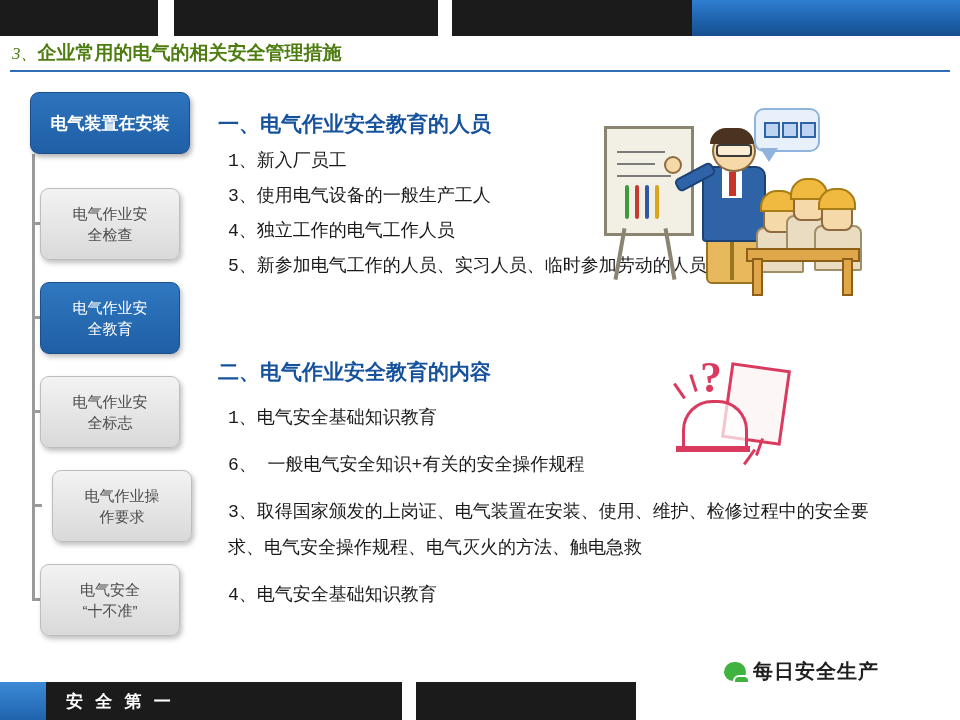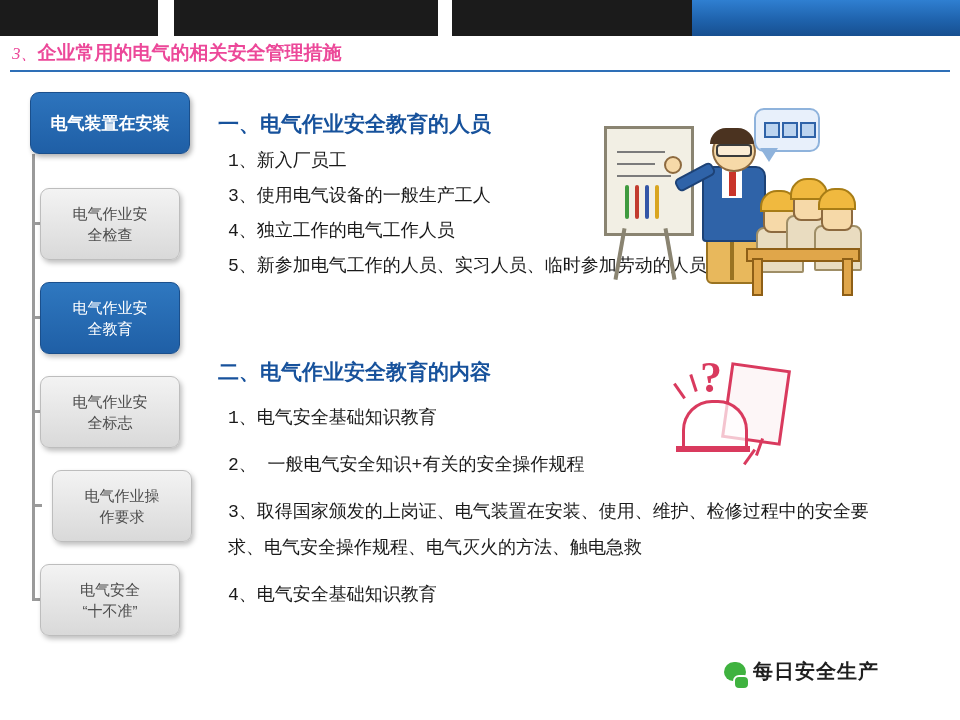--- a/index.html
+++ b/index.html
@@ -57,21 +57,21 @@
     letter-spacing: 0.5px;
     text-shadow: 1px 1px 2px rgba(0,0,0,0.55);
   }
 
   
   .heading {
     position: absolute;
     top: 40px; left: 12px;
     width: 700px;
     height: 30px;
-    color: #ec4899;
+    color: #4d7c0f;
     font-size: 19px;
     font-weight: bold;
     font-family: "Liberation Serif", serif;
     white-space: nowrap;
   }
   .heading .num {
     font-style: italic;
     font-weight: normal;
     font-size: 17px;
   }
@@ -526,21 +526,21 @@
     <div class="list1">
       <div class="item">1、新入厂员工</div>
       <div class="item">3、使用电气设备的一般生产工人</div>
       <div class="item">4、独立工作的电气工作人员</div>
       <div class="item">5、新参加电气工作的人员、实习人员、临时参加劳动的人员</div>
     </div>
 
     <div class="sec-title sec2-title">二、电气作业安全教育的内容</div>
     <div class="list2">
       <div class="item">1、电气安全基础知识教育</div>
-      <div class="item">2、  一般电气安全知识+有关的安全操作规程</div>
+      <div class="item">6、  一般电气安全知识+有关的安全操作规程</div>
       <div class="item">3、取得国家颁发的上岗证、电气装置在安装、使用、维护、检修过程中的安全要求、电气安全操作规程、电气灭火的方法、触电急救</div>
       <div class="item">4、电气安全基础知识教育</div>
     </div>
   </div>
 
   <div class="illus1">
     <div class="board">
       <div class="board-line bl1"></div>
       <div class="board-line bl2"></div>
       <div class="board-line bl3"></div>
@@ -605,14 +605,22 @@
     <div class="pink-ray pr2"></div>
     <div class="pink-ray pr3"></div>
     <div class="pink-ray pr4"></div>
   </div>
 
   <div class="wechat">
     <div class="wechat-icon"></div>
     <div class="wechat-text">每日安全生产</div>
   </div>
 
+  <div class="footer">
+    <div class="foot-seg fs-blue1"></div>
+    <div class="foot-seg fs-dark"></div>
+    <div class="foot-seg fs-gapw"></div>
+    <div class="foot-seg fs-dark2"></div>
+    <div class="foot-seg fs-white"></div>
+    <div class="footer-text">安 全 第 一</div>
+  </div>
 
 </div>
 
 </body></html>

